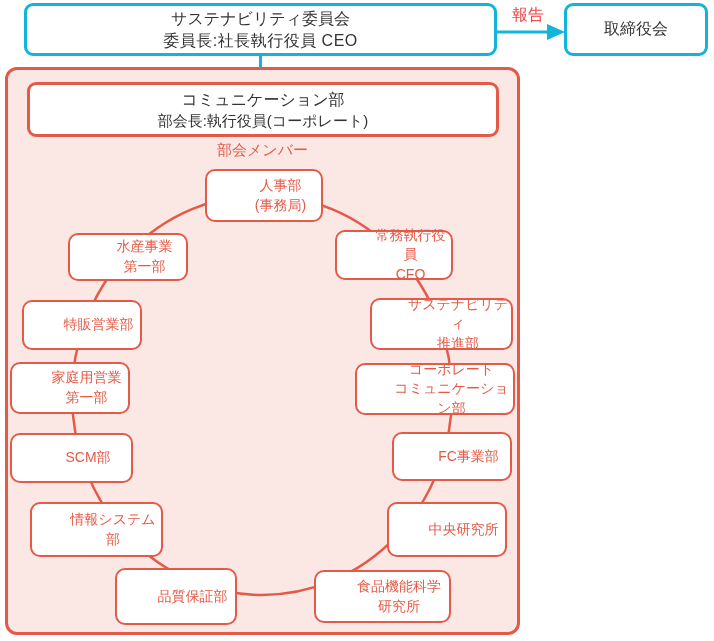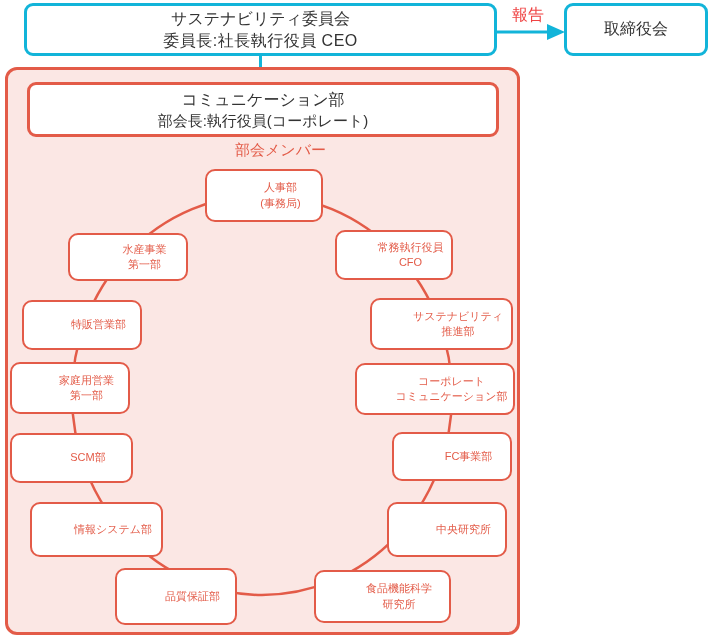--- a/index.html
+++ b/index.html
@@ -24,28 +24,28 @@
     background:#fbe7e4;border:3px solid #e35b48;border-radius:12px;
   }
   .panel-header{
     left:27px;top:82px;width:472px;height:55px;
     border:3px solid #e35b48;border-radius:9px;
   }
   .panel-header .l1{font-size:16px;line-height:1.45;}
   .panel-header .l2{font-size:15px;line-height:1.35;}
   .members-label{
     position:absolute;left:5px;top:141px;width:515px;text-align:center;
-    color:#e35b48;font-size:15px;padding-left:18px;
+    color:#e35b48;font-size:15px;
   }
   
   .ring{position:absolute;left:0;top:0;pointer-events:none;}
   
   .member{
     border:2.5px solid #e35b48;border-radius:10px;color:#e35b48;
-    font-size:11px;line-height:1.4;white-space:pre-line;padding-left:33px;
+    font-size:14px;line-height:1.4;white-space:pre-line;padding-left:33px;
   }
   .m1 {left:205px;top:169px;width:118px;height:53px;}
   .m2 {left:335px;top:230px;width:118px;height:50px;}
   .m3 {left:370px;top:298px;width:143px;height:52px;}
   .m4 {left:355px;top:363px;width:160px;height:52px;}
   .m5 {left:392px;top:432px;width:120px;height:49px;}
   .m6 {left:387px;top:502px;width:120px;height:55px;}
   .m7 {left:290px;top:570px;width:137px;height:53px;margin-left:24px;}
   .m8 {left:115px;top:568px;width:122px;height:57px;}
   .m9 {left:30px; top:502px;width:133px;height:55px;}

